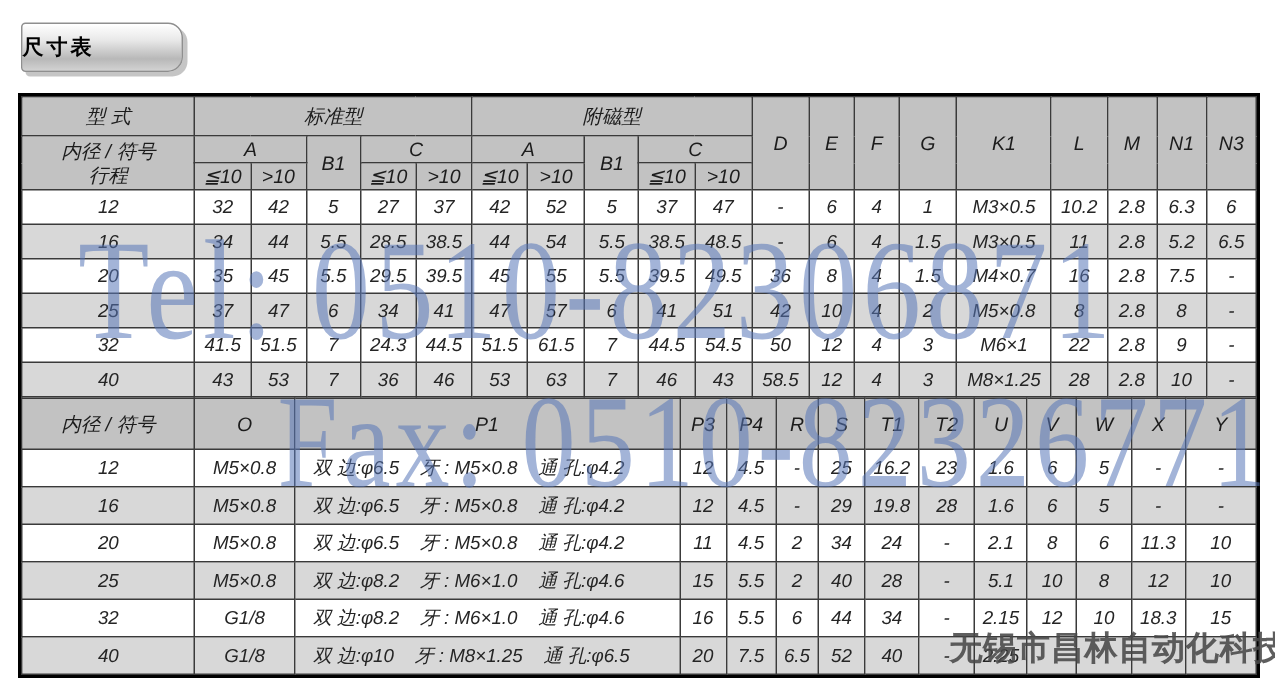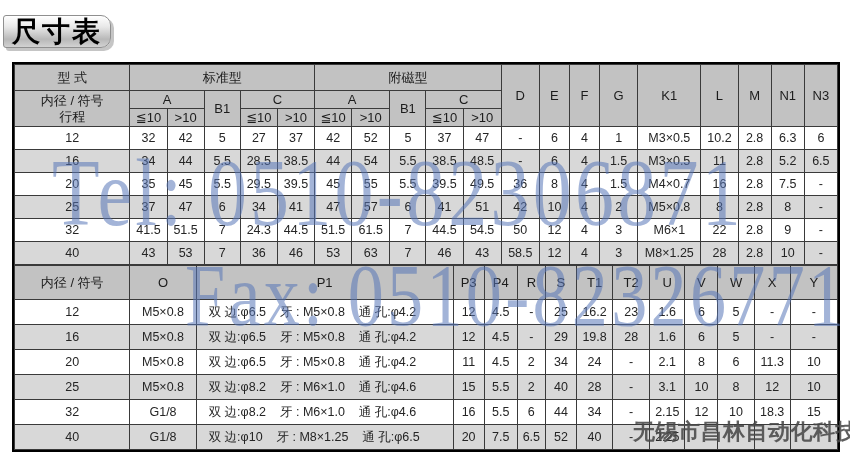--- a/index.html
+++ b/index.html
@@ -4,32 +4,32 @@
 <style>
   html,body{margin:0;padding:0;}
   body{
     width:850px;height:457px;position:relative;overflow:hidden;
     background:#ffffff;
     font-family:"Liberation Sans",sans-serif;
     color:#222;
   }
   
   .title-bar{
-    position:absolute;left:3px;top:15px;width:106px;height:31px;
+    position:absolute;left:14px;top:15px;width:106px;height:31px;
     background:linear-gradient(180deg,#ffffff 0%,#e8e8e8 35%,#b8b8b8 75%,#d2d2d2 100%);
     border:1px solid #8f8f8f;
     border-radius:3px 10px 10px 3px;
     box-shadow:3px 3px 0 rgba(150,150,150,.55), inset 0 1px 0 #fff;
-    display:flex;align-items:center;justify-content:center;
-    font-size:28px;font-weight:bold;color:#000;letter-spacing:2px;
+    display:flex;align-items:center;justify-content:flex-start;
+    font-size:14px;font-weight:bold;color:#000;letter-spacing:2px;
   }
   
   .table-wrap{
     position:absolute;left:12px;top:62px;width:824px;
-    border:2px solid #000;background:#fff;
+    border:2px solid #000;background:#fff;font-style:italic;
   }
   table{width:100%;table-layout:fixed;border-collapse:collapse;}
   th,td{
     border:1px solid #3a3a3a;
     text-align:center;vertical-align:middle;
     padding:0 1px;overflow:hidden;white-space:nowrap;
     font-weight:normal;
   }
   th{background:#c2c2c2;font-size:13px;color:#1c1c1c;}
   td{font-size:12.5px;color:#252525;background:#ffffff;}
@@ -353,21 +353,21 @@
         <tr class="alt">
           <td>25</td>
           <td>M5×0.8</td>
           <td class="p1-cell">双 边:φ8.2    牙 : M6×1.0    通 孔:φ4.6</td>
           <td>15</td>
           <td>5.5</td>
           <td>2</td>
           <td>40</td>
           <td>28</td>
           <td>-</td>
-          <td>3.1</td>
+          <td>5.1</td>
           <td>10</td>
           <td>8</td>
           <td>12</td>
           <td>10</td>
         </tr>
         <tr>
           <td>32</td>
           <td>G1/8</td>
           <td class="p1-cell">双 边:φ8.2    牙 : M6×1.0    通 孔:φ4.6</td>
           <td>16</td>

